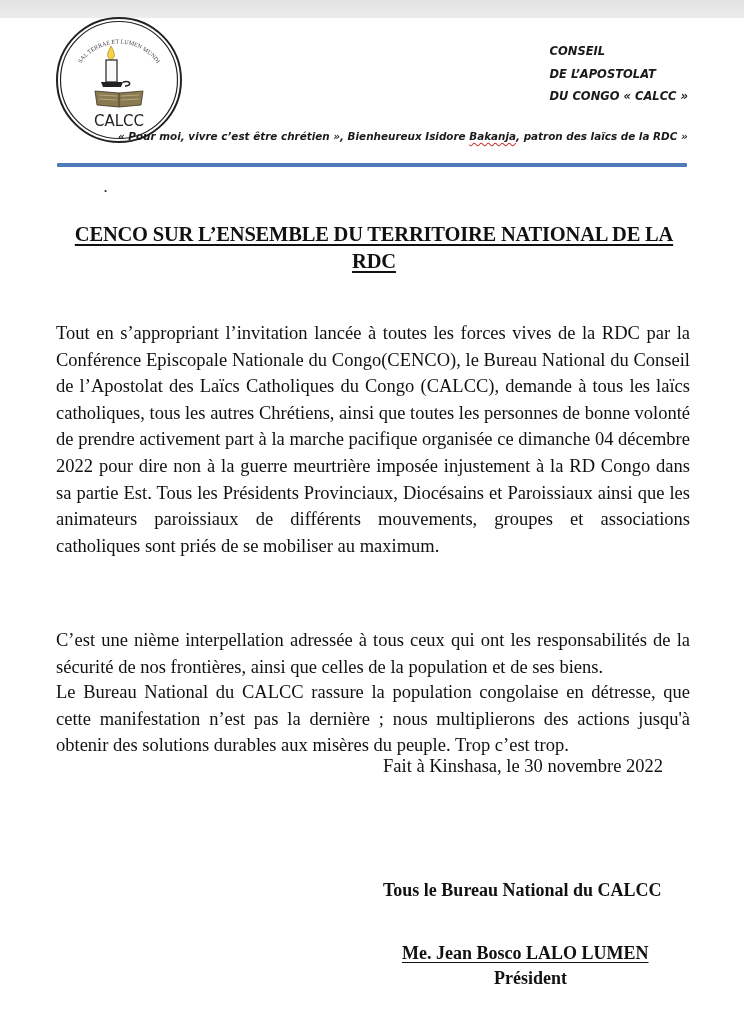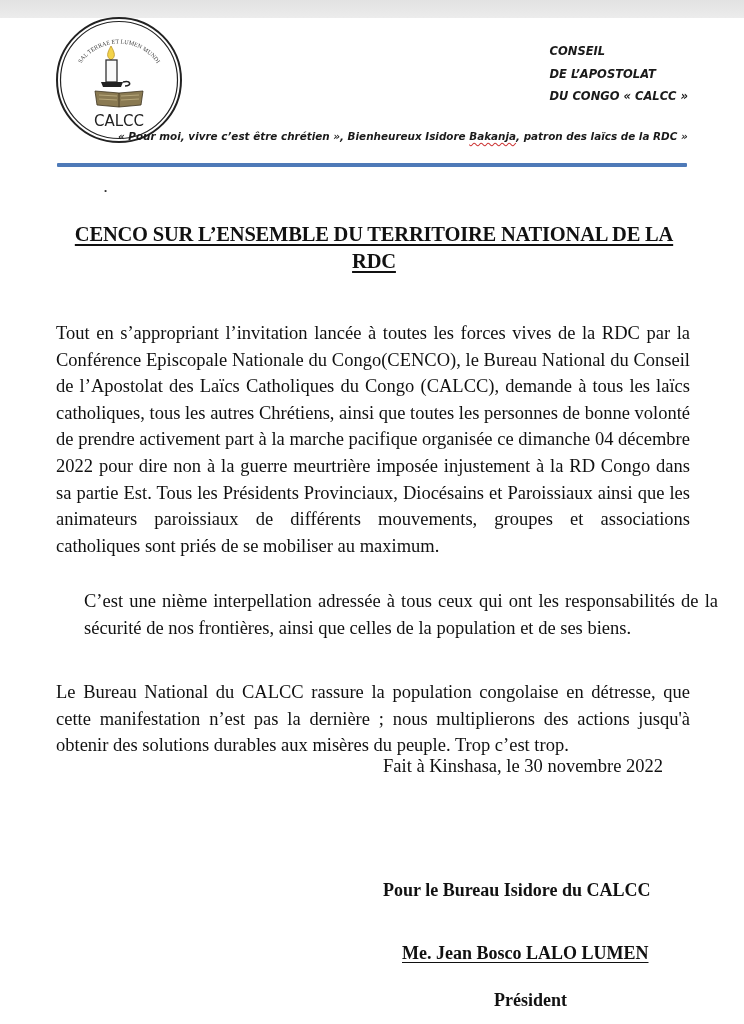--- a/index.html
+++ b/index.html
@@ -39,34 +39,34 @@
     position:absolute; left:58px; top:221px; width:632px; text-align:center;
     font-weight:bold; font-size:20.5px; line-height:27px; letter-spacing:-0.2px;
   }
   .title .l2 { text-decoration:underline; text-decoration-thickness:2px; text-underline-offset:3px; }
   .para {
     position:absolute; left:56px; width:634px;
     font-size:18.5px; line-height:26.6px; text-align:justify;
     text-align-last:left;
   }
   .p1 { top:320px; }
-  .p2 { top:588px;margin-left:28px; }
+  .p2 { top:627px; }
   .p3 { top:679px; }
   .place {
     position:absolute; left:383px; top:756px; font-size:18.5px;
   }
   .pour {
     position:absolute; left:383px; top:880px; font-size:18px; font-weight:bold;
   }
   .sign {
     position:absolute; left:402px; top:943px; font-size:18px; font-weight:bold;
     text-decoration:underline; text-underline-offset:3px;
   }
   .role {
-    position:absolute; left:494px; top:968px; font-size:18px; font-weight:bold;margin-top:22px;
+    position:absolute; left:494px; top:968px; font-size:18px; font-weight:bold;
   }
 </style>
 </head>
 <body>
 
 <div class="topbar"></div>
 
 <div class="logo">
   <svg width="128" height="128" viewBox="0 0 128 128">
     <circle cx="64" cy="64" r="62" fill="none" stroke="#222" stroke-width="2"></circle>
@@ -105,15 +105,15 @@
 
 <div class="title">
   <div class="l2">CENCO SUR L’ENSEMBLE DU TERRITOIRE NATIONAL DE LA RDC</div>
 </div>
 
 <div class="para p1">Tout en s’appropriant l’invitation lancée à toutes les forces vives de la RDC par la Conférence Episcopale Nationale du Congo(CENCO), le  Bureau National du Conseil de l’Apostolat des Laïcs Catholiques du Congo (CALCC),  demande à tous les laïcs catholiques, tous les autres Chrétiens, ainsi que toutes les personnes de bonne volonté de prendre activement part à la marche pacifique organisée ce dimanche 04 décembre 2022 pour dire non à la guerre meurtrière imposée injustement à la RD Congo dans sa partie Est. Tous les Présidents Provinciaux, Diocésains et Paroissiaux ainsi que les animateurs paroissiaux de différents mouvements, groupes et associations catholiques  sont priés de se mobiliser au maximum.</div>
 <div class="para p2">C’est une nième interpellation adressée à tous ceux qui ont les responsabilités de la sécurité de nos frontières, ainsi que celles de la population et  de ses biens.</div>
 <div class="para p3">Le Bureau National du CALCC rassure la population congolaise en détresse, que cette manifestation n’est pas la dernière ; nous multiplierons des actions jusqu'à obtenir des solutions durables aux misères du peuple. Trop c’est trop.</div>
 
 <div class="place">Fait à Kinshasa, le 30 novembre 2022</div>
-<div class="pour">Pour le Bureau Isidore du CALCC</div>
+<div class="pour">Tous le Bureau National du CALCC</div>
 <div class="sign">Me. Jean Bosco LALO LUMEN</div>
 <div class="role">Président</div>
 
 </body></html>

